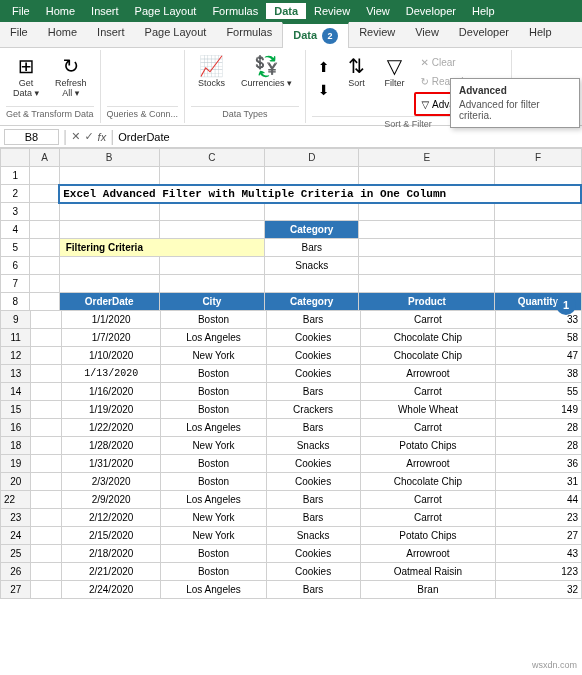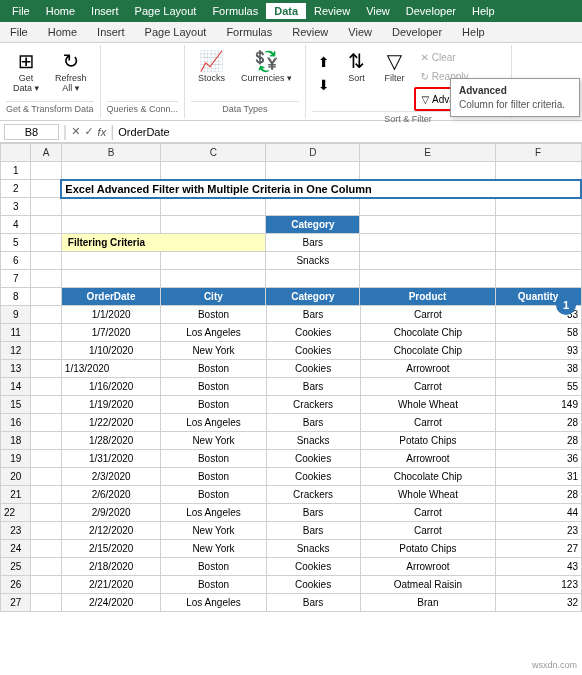--- a/index.html
+++ b/index.html
@@ -74,20 +74,21 @@
     <span class="menu-item">Developer</span>
     <span class="menu-item">Help</span>
   </div>
 
   <div class="ribbon-tabs">
     <span class="ribbon-tab">File</span>
     <span class="ribbon-tab">Home</span>
     <span class="ribbon-tab">Insert</span>
     <span class="ribbon-tab">Page Layout</span>
     <span class="ribbon-tab">Formulas</span>
+    <span class="ribbon-tab active">Data <span class="number-badge">2</span></span>
     <span class="ribbon-tab">Review</span>
     <span class="ribbon-tab">View</span>
     <span class="ribbon-tab">Developer</span>
     <span class="ribbon-tab">Help</span>
   </div>
 
   <div class="ribbon-content" style="height:78px;">
 
     <div class="ribbon-group">
       <div class="ribbon-group-buttons">
@@ -159,21 +160,21 @@
             <span class="number-badge">3</span>
           </div>
         </div>
       </div>
       <div class="ribbon-group-label">Sort &amp; Filter</div>
     </div>
   </div>
 
   <div class="tooltip-box">
     <div class="tooltip-title">Advanced</div>
-    <div class="tooltip-text">Column for filter criteria.</div>
+    <div class="tooltip-text">Advanced for filter criteria.</div>
   </div>
 
   <div class="formula-bar">
     <input class="cell-ref" value="B8" readonly="" style="width: 55px; font-size: 11px;">
     <span style="color:#ccc; font-size:16px;">|</span>
     <span style="font-size:11px; cursor:pointer; color:#666;">✕</span>
     <span style="font-size:11px; cursor:pointer; color:#666;">✓</span>
     <span style="font-size:11px; color:#555; font-style:italic;">fx</span>
     <span style="color:#ccc; font-size:16px;">|</span>
     <span style="font-size:11px; flex:1;">OrderDate</span>
@@ -210,21 +211,21 @@
           <td></td>
           <td></td>
           <td></td>
           <td></td>
           <td></td>
         </tr>
 
         <tr>
           <td class="row-header">2</td>
           <td></td>
-          <td colspan="5" style="font-weight:bold; font-size:11px; background:#fff; border:2px solid #2e75b6;">Excel Advanced Filter with Multiple Criteria in One Column</td>
+          <td colspan="5" style="font-weight:bold; font-size:11px; background:#fff; border:2px solid #2e75b6;font-family:Liberation Mono, monospace;">Excel Advanced Filter with Multiple Criteria in One Column</td>
         </tr>
 
         <tr>
           <td class="row-header">3</td>
           <td></td>
           <td></td>
           <td></td>
           <td></td>
           <td></td>
           <td></td>
@@ -310,26 +311,26 @@
             <td style="text-align: center;">Chocolate Chip</td>
             <td style="text-align: right;">58</td>
           </tr>
           <tr style="background: rgb(220, 230, 241);">
             <td style="background: rgb(243, 243, 243); text-align: center;">12</td>
             <td></td>
             <td style="text-align: center;">1/10/2020</td>
             <td style="text-align: center;">New York</td>
             <td style="text-align: center;">Cookies</td>
             <td style="text-align: center;">Chocolate Chip</td>
-            <td style="text-align: right;">93</td>
+            <td style="text-align: right;">47</td>
           </tr>
           <tr>
             <td style="background: rgb(243, 243, 243); text-align: center;">13</td>
             <td></td>
-            <td style="">1/13/2020</td>
+            <td style="text-align: center; font-family: Liberation Mono, monospace;">1/13/2020</td>
             <td style="text-align: center;">Boston</td>
             <td style="text-align: center;">Cookies</td>
             <td style="text-align: center;">Arrowroot</td>
             <td style="text-align: right;">38</td>
           </tr>
           <tr style="background: rgb(220, 230, 241);">
             <td style="background: rgb(243, 243, 243); text-align: center;">14</td>
             <td></td>
             <td style="text-align: center;">1/16/2020</td>
             <td style="text-align: center;">Boston</td>
@@ -375,29 +376,20 @@
           </tr>
           <tr style="background: rgb(220, 230, 241);">
             <td style="background: rgb(243, 243, 243); text-align: center;">20</td>
             <td></td>
             <td style="text-align: center;">2/3/2020</td>
             <td style="text-align: center;">Boston</td>
             <td style="text-align: center;">Cookies</td>
             <td style="text-align: center;">Chocolate Chip</td>
             <td style="text-align: right;">31</td>
           </tr>
-          <tr>
-            <td style="background: rgb(243, 243, 243); text-align: center;">21</td>
-            <td></td>
-            <td style="text-align: center;">2/6/2020</td>
-            <td style="text-align: center;">Boston</td>
-            <td style="text-align: center;">Crackers</td>
-            <td style="text-align: center;">Whole Wheat</td>
-            <td style="text-align: right;">28</td>
-          </tr>
           <tr style="background: rgb(220, 230, 241);">
             <td style="background: rgb(243, 243, 243);  margin-left: 36px;">22</td>
             <td></td>
             <td style="text-align: center;">2/9/2020</td>
             <td style="text-align: center;">Los Angeles</td>
             <td style="text-align: center;">Bars</td>
             <td style="text-align: center;">Carrot</td>
             <td style="text-align: right;">44</td>
           </tr>
           <tr>

